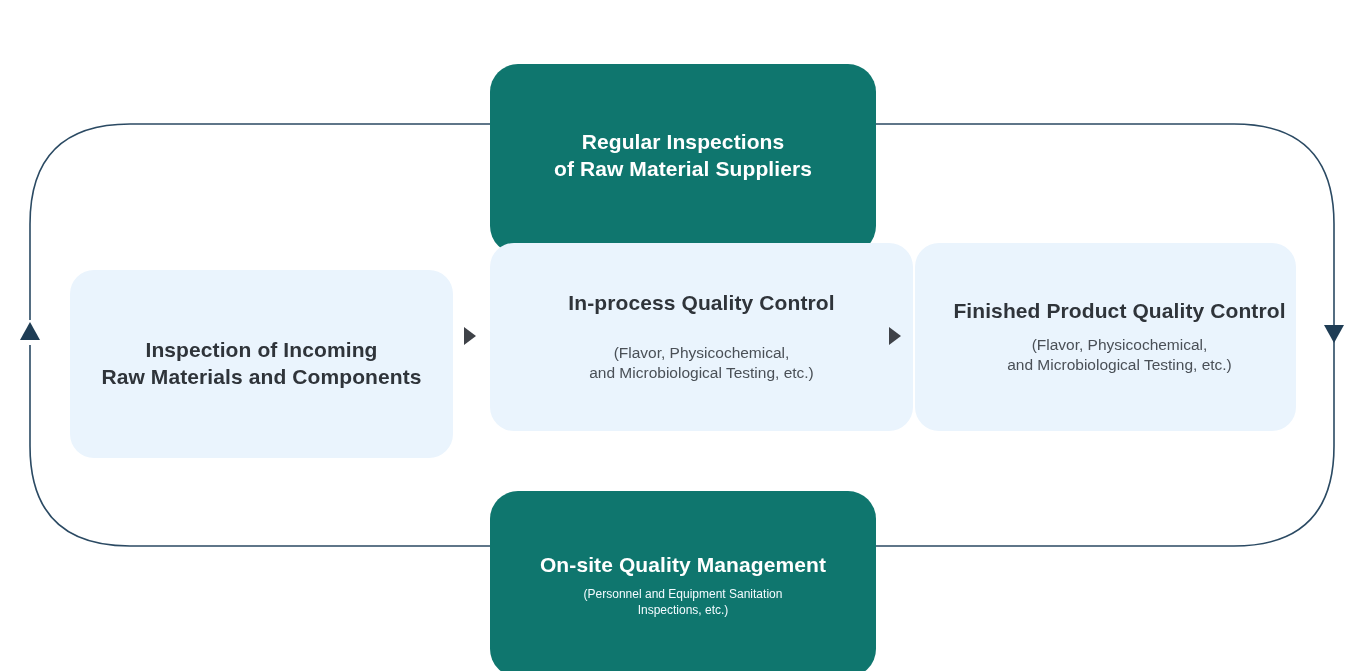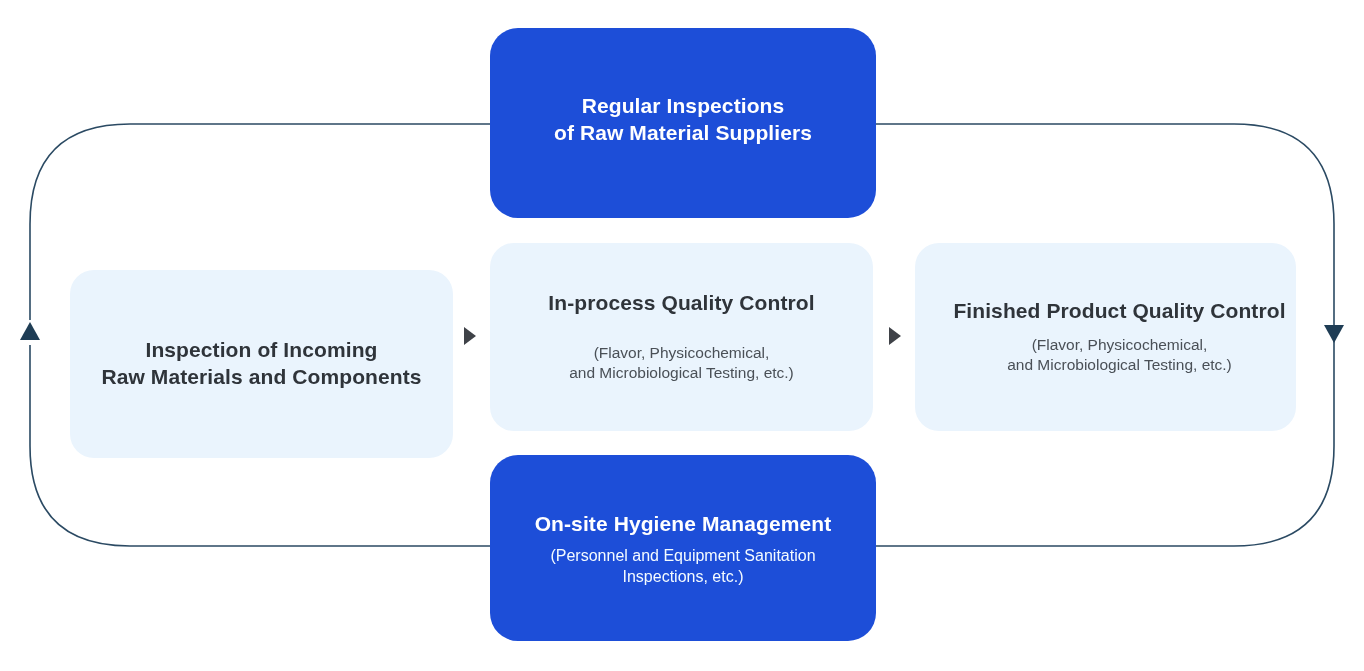--- a/index.html
+++ b/index.html
@@ -26,33 +26,33 @@
     font-weight:bold;
     line-height:1.28;
     white-space:pre-line;
   }
   .node .sub {
     line-height:1.34;
     white-space:pre-line;
   }
 
   
-  .node.accent { background:#1d4ed8; color:#ffffff; border-radius:28px; }
+  .node.accent { background:#0f766e; color:#ffffff; border-radius:28px;margin-top:36px; }
   .node.accent .title { font-size:21px; letter-spacing:.1px; }
-  .node.accent .sub { font-size:16px; margin-top:7px; color:#f4fbff;text-align:center; }
+  .node.accent .sub { font-size:12px; margin-top:7px; color:#f4fbff;text-align:center; }
 
   
   .node.soft { background:#EAF4FD; color:#33373d; }
   .node.soft .title { font-size:21px; letter-spacing:.1px; color:#2f343a; }
   .node.soft .sub { font-size:15.5px; margin-top:10px; color:#4a5057; }
 
   
   #node-top      { left:490px; top:28px;  width:386px; height:190px; }
   #node-left     { left:70px;  top:243px; width:383px; height:188px;margin-top:27px; }
-  #node-mid      { left:490px; top:243px; width:383px; height:188px;gap:16px; }
+  #node-mid      { left:490px; top:243px; width:423px; height:188px;gap:16px; }
   #node-right    { left:915px; top:243px; width:381px; height:188px;padding-left:28px; }
   #node-bottom   { left:490px; top:455px; width:386px; height:186px; }
 
   #node-bottom .title { margin-top:2px; }
 
   .arrow-tri {
     position:absolute;
     width:0; height:0;
     border-top:9px solid transparent;
     border-bottom:9px solid transparent;
@@ -90,21 +90,21 @@
 and Microbiological Testing, etc.)</div>
   </div>
 
   <div class="node soft" id="node-right">
     <div class="title">Finished Product Quality Control</div>
     <div class="sub">(Flavor, Physicochemical,
 and Microbiological Testing, etc.)</div>
   </div>
 
   <div class="node accent" id="node-bottom">
-    <div class="title">On-site Hygiene Management</div>
+    <div class="title">On-site Quality Management</div>
     <div class="sub">(Personnel and Equipment Sanitation
 Inspections, etc.)</div>
   </div>
 
   <div class="arrow-tri" id="arrow-left-mid"></div>
   <div class="arrow-tri" id="arrow-mid-right"></div>
 
 </div>
 
 </body></html>

